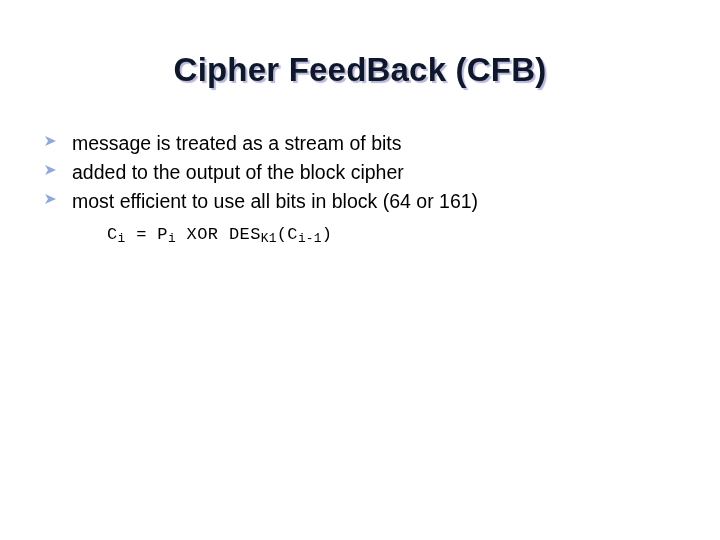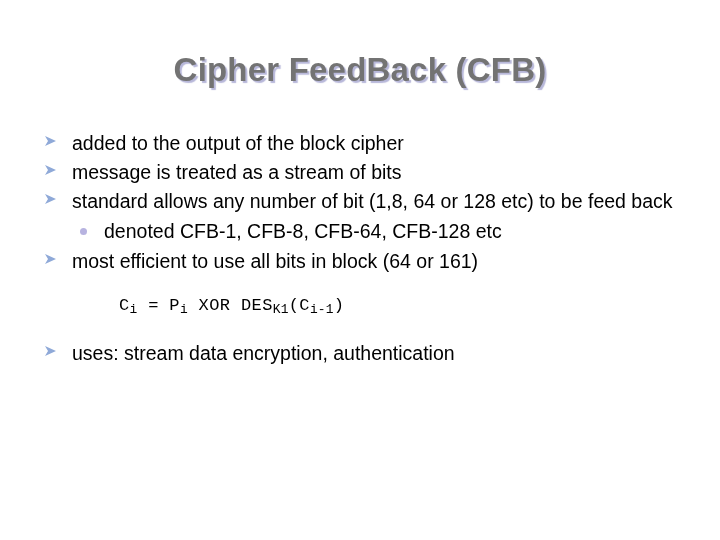--- a/index.html
+++ b/index.html
@@ -26,21 +26,21 @@
   .slide-title {
     position: absolute;
     top: 50px;
     left: 0;
     width: 720px;
     text-align: center;
     font-size: 33px;
     font-weight: bold;
     line-height: 40px;
     letter-spacing: 0.2px;
-    color: #737373;
+    color: #0f172a;
     text-shadow: 2px 2px 1px rgba(170,170,210,0.85);
     white-space: nowrap;
   }
 
   
   .body-block {
     position: absolute;
     top: 131px;
     left: 40px;
     width: 648px;
@@ -97,21 +97,21 @@
     border-radius: 50%;
     background: #b7b3e0;
   }
 
   
   .formula {
     font-family: "Liberation Mono", "DejaVu Sans Mono", monospace;
     font-size: 17px;
     line-height: 31px;
     color: #000000;
-    margin: 16px;
+    margin: 4px;
     padding-left: 31px;
     white-space: pre;
     letter-spacing: 0.4px;
   }
   .formula sub {
     font-size: 0.76em;
     vertical-align: -0.26em;
     letter-spacing: 0.2px;
   }
   .formula-wrap { margin: 3px 0 4px 0; }
@@ -125,66 +125,43 @@
 
   <div class="body-block">
     <ul class="lvl1">
 
       <li class="bullet-1">
         <span class="marker-1">
           <svg width="18" height="18" viewBox="0 0 18 18" aria-hidden="true">
             <path d="M3 4 L14 9 L3 14 L6 9 Z" fill="#8fa9d8"></path>
           </svg>
         </span>
-        <span>added to the output of the block cipher</span>
+        <span>message is treated as a stream of bits</span>
       </li>
 
       <li class="bullet-1">
         <span class="marker-1">
           <svg width="18" height="18" viewBox="0 0 18 18" aria-hidden="true">
             <path d="M3 4 L14 9 L3 14 L6 9 Z" fill="#8fa9d8"></path>
           </svg>
         </span>
-        <span>message is treated as a stream of bits</span>
+        <span>added to the output of the block cipher</span>
       </li>
 
 
-      <li class="bullet-1">
-        <span class="marker-1">
-          <svg width="18" height="18" viewBox="0 0 18 18" aria-hidden="true">
-            <path d="M3 4 L14 9 L3 14 L6 9 Z" fill="#8fa9d8"></path>
-          </svg>
-        </span>
-        <span>standard allows any number of bit (1,8, 64 or 128 etc) to be feed back</span>
-
-        <ul class="lvl2">
-          <li class="bullet-2">
-            <span class="marker-2"></span>
-            <span>denoted CFB-1, CFB-8, CFB-64, CFB-128 etc</span>
-          </li>
-        </ul>
-      </li>
 
       <li class="bullet-1">
         <span class="marker-1">
           <svg width="18" height="18" viewBox="0 0 18 18" aria-hidden="true">
             <path d="M3 4 L14 9 L3 14 L6 9 Z" fill="#8fa9d8"></path>
           </svg>
         </span>
         <span>most efficient to use all bits in block (64 or 161)</span>
 
         <div class="formula-wrap">
           <div class="formula">C<sub>i</sub> = P<sub>i</sub> XOR DES<sub>K1</sub>(C<sub>i-1</sub>)</div>
         </div>
       </li>
 
-      <li class="bullet-1">
-        <span class="marker-1">
-          <svg width="18" height="18" viewBox="0 0 18 18" aria-hidden="true">
-            <path d="M3 4 L14 9 L3 14 L6 9 Z" fill="#8fa9d8"></path>
-          </svg>
-        </span>
-        <span>uses: stream data encryption, authentication</span>
-      </li>
 
     </ul>
   </div>
 </div>
 
 </body></html>

